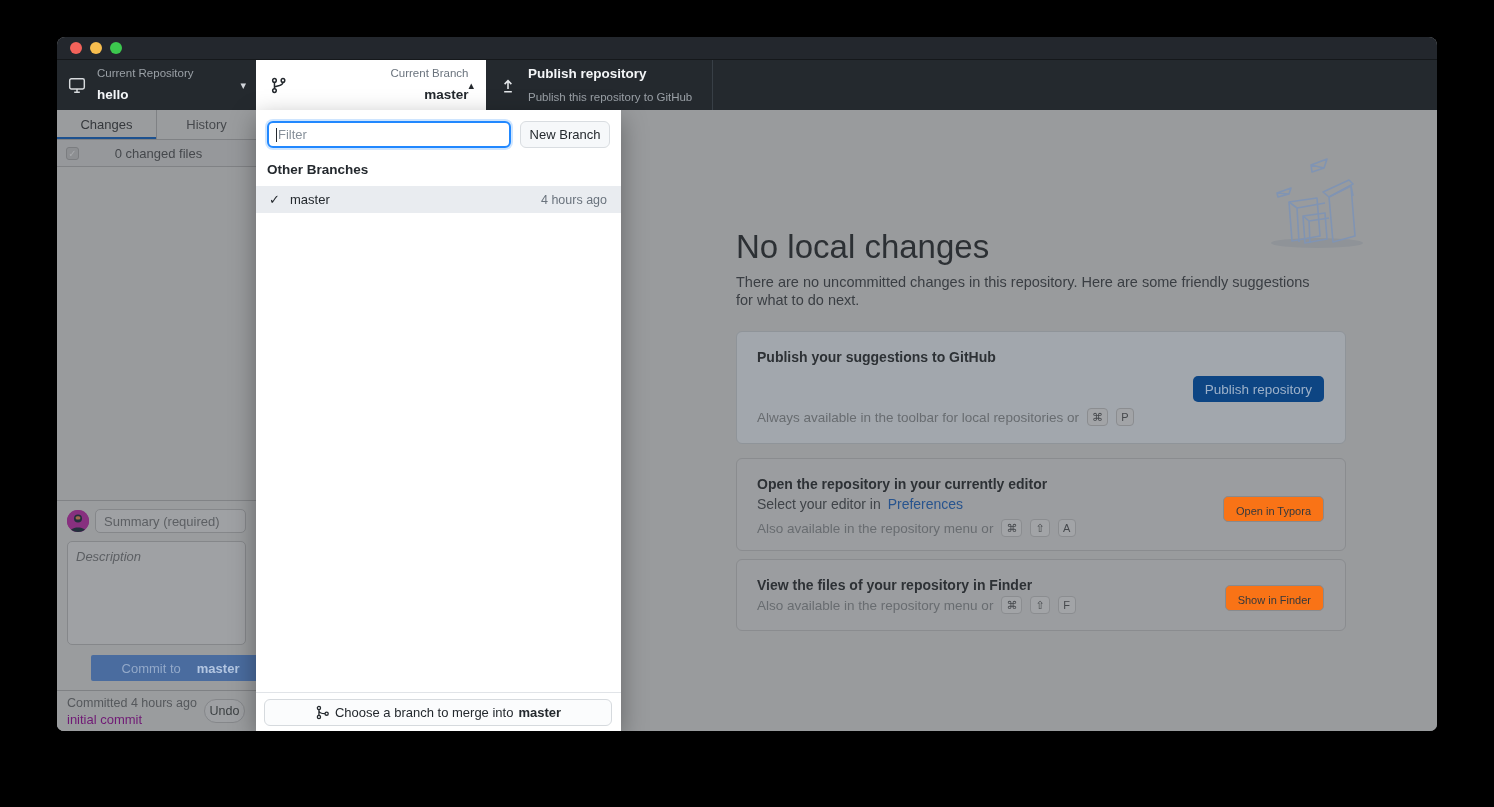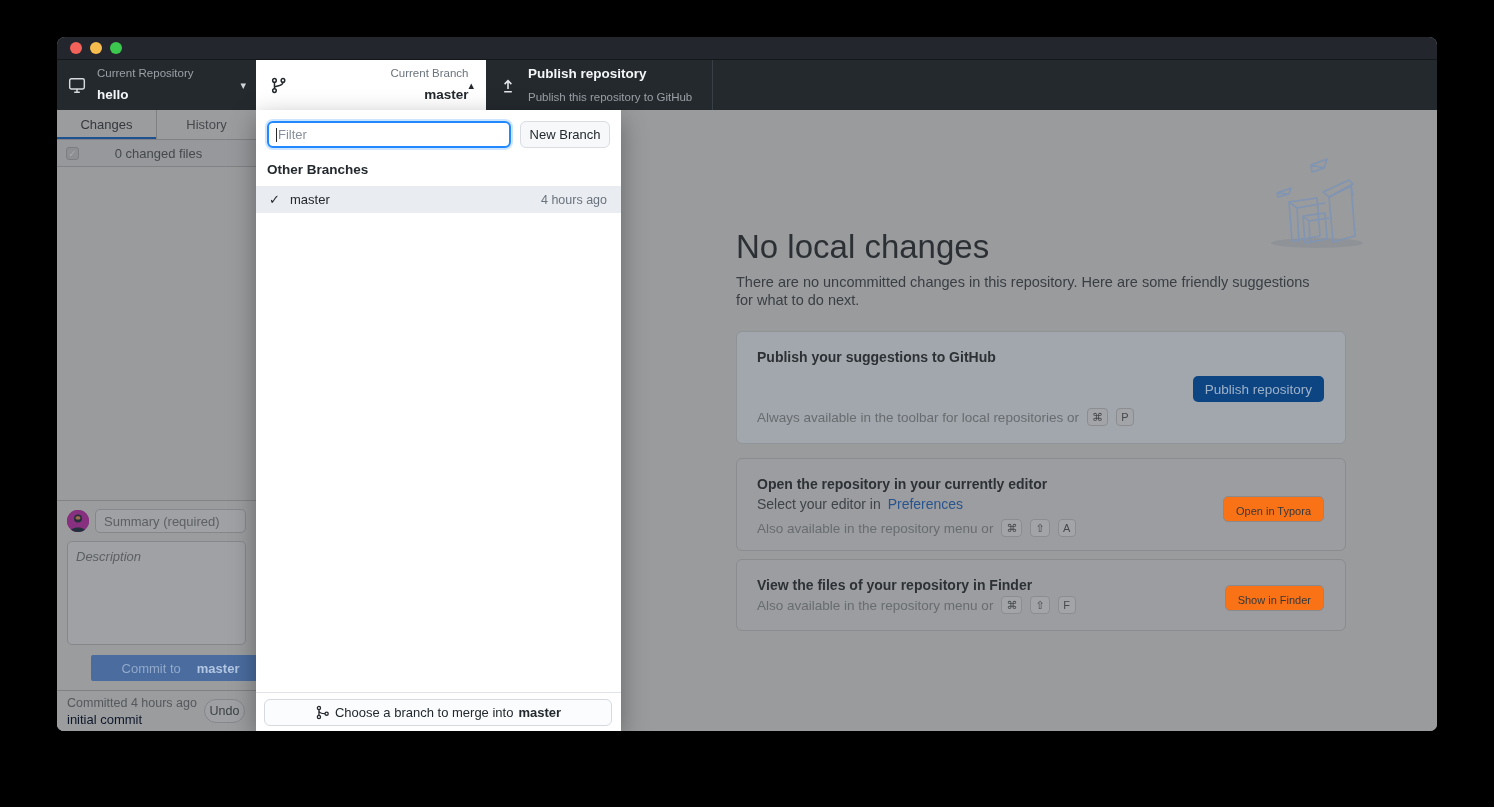--- a/index.html
+++ b/index.html
@@ -60,21 +60,21 @@
              display:flex; align-items:center; padding:0 8px; }
   .desc { position:absolute; left:10px; top:40px; width:179px; height:104px; border-radius:5px;
           background:#9fa1a4; border:1px solid #85878a; font-size:13px; color:#5c5f63; padding:7px 8px;font-style:italic; }
   .commit-btn { position:absolute; left:10px; top:154px; width:179px; height:26px; border-radius:2px;
                 background:#4a6c9f; border:none; display:flex; align-items:center; justify-content:center;
                 gap:16px; font-size:13px; color:#93a9c9; cursor:pointer;margin-left:24px; }
   .commit-btn b { color:#b3c6e2; }
   .history-bar { position:absolute; left:0; top:580px; width:199px; height:41px; background:#9a9c9e;
                  border-top:1px solid #7f8184; }
   .committed { position:absolute; left:10px; top:5px; font-size:12.5px; color:#55585c; }
-  .commitmsg { position:absolute; left:10px; top:21px; font-size:13px; color:#0f172a; }
+  .commitmsg { position:absolute; left:10px; top:21px; font-size:13px; color:#701a75; }
   .undo-btn { position:absolute; right:11px; top:8px; width:41px; height:24px; border-radius:12px;
               background:#9ea0a3; border:1px solid #85878a; font-size:12.5px; color:#3c4043; cursor:pointer; }
 
   
   .main { position:absolute; left:199px; top:73px; width:1181px; height:621px; background:#999b9d; }
   .bs-title { position:absolute; left:480px; top:118px; font-size:33px; font-weight:400; color:#2c3034;
               white-space:nowrap; }
   .bs-sub { position:absolute; left:480px; top:163px; font-size:14.5px; line-height:18px; color:#3a3e43; }
   .card { position:absolute; left:480px; width:610px; border-radius:6px; }
   .card1 { top:221px; height:113px; background:#a2a7ad; border:1px solid #8f9499; }

